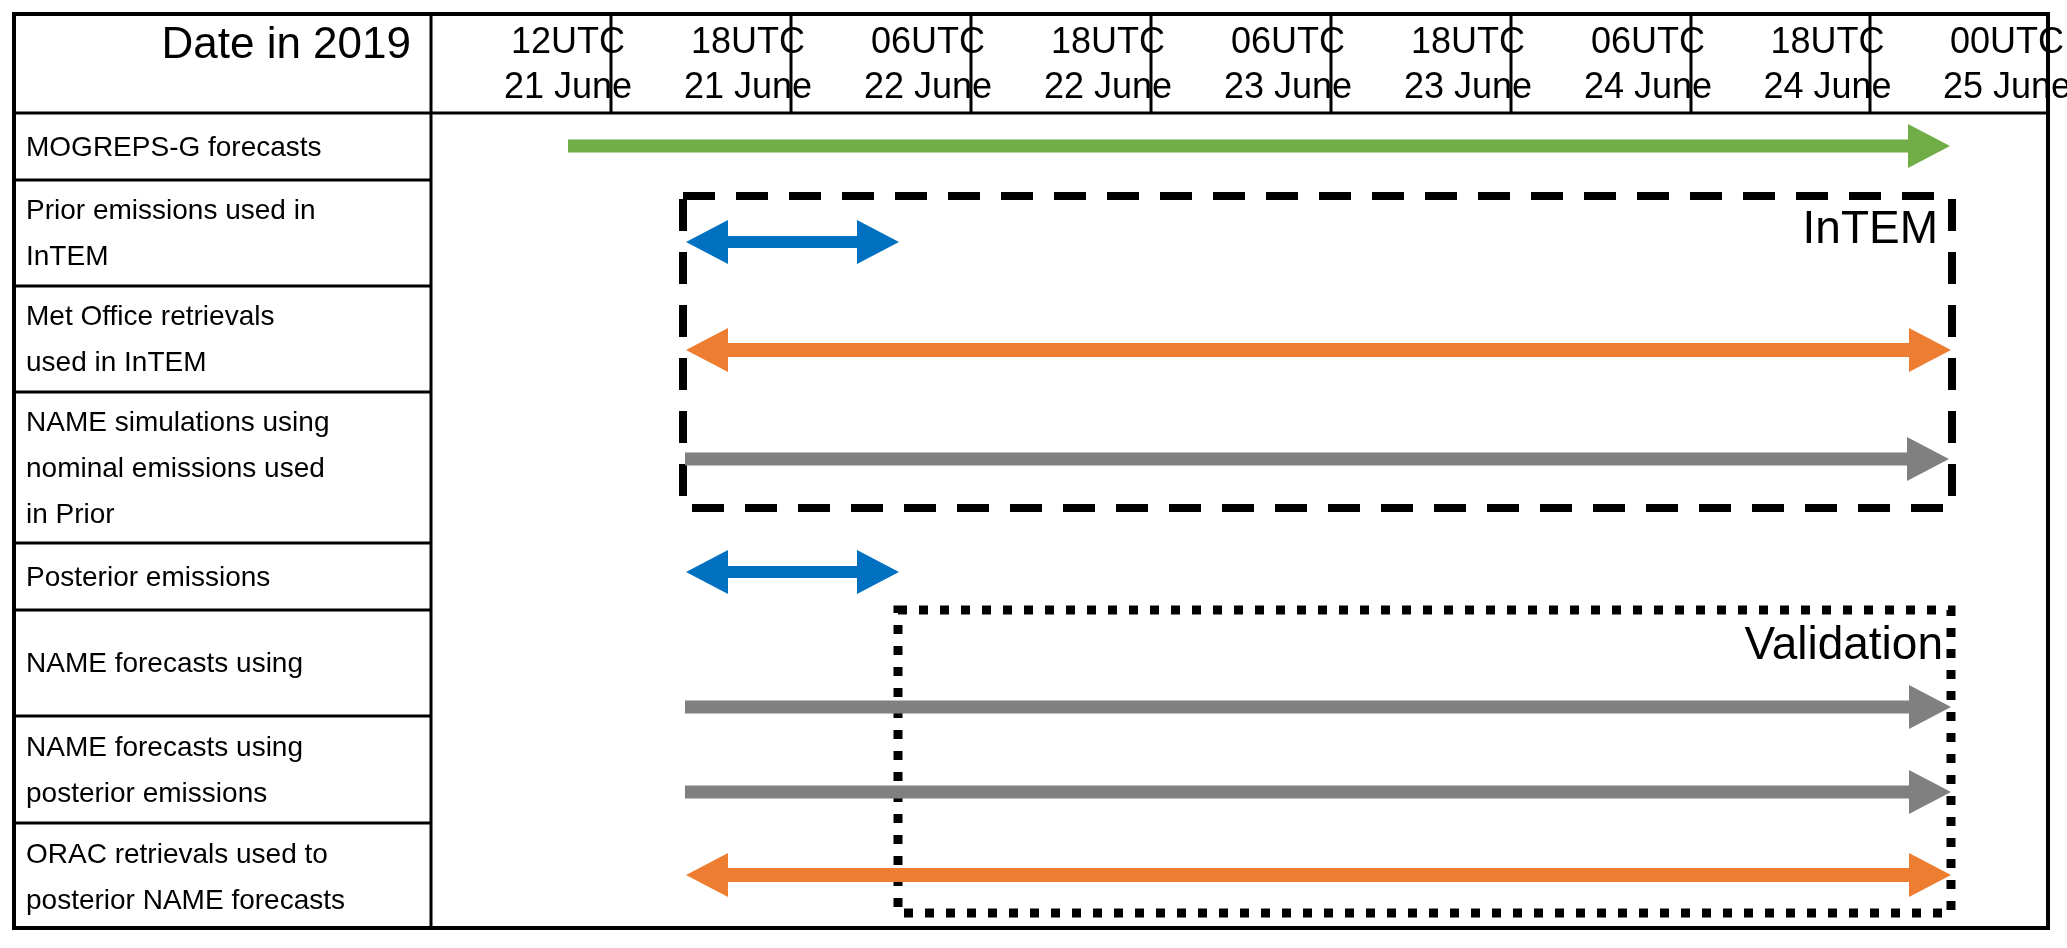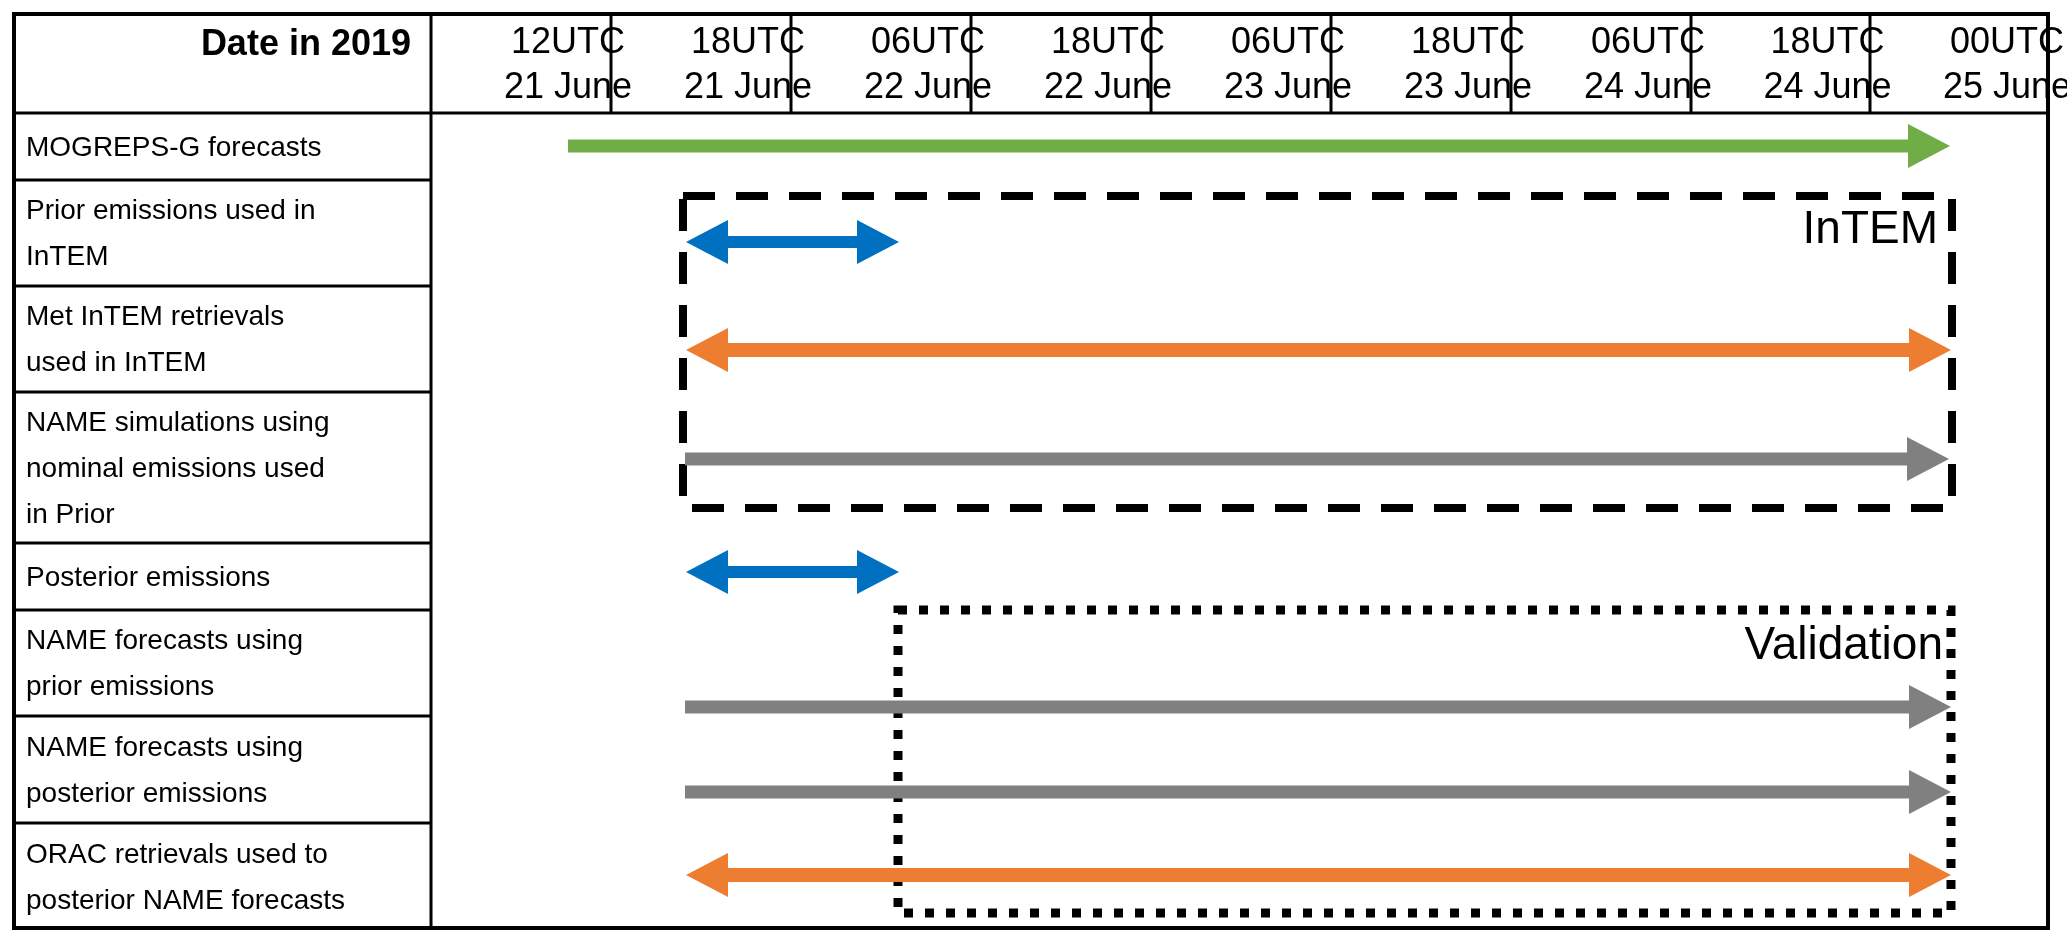--- a/index.html
+++ b/index.html
@@ -14,21 +14,21 @@
   .fig svg{position:absolute;left:0;top:0;}
   .header-cell{
     position:absolute;
     display:flex;flex-direction:column;align-items:center;justify-content:center;
     font-size:36px;line-height:45px;text-align:center;margin-left:47px;
   }
   .date-label{
     position:absolute;left:12px;top:12px;width:419px;height:94px;
     box-sizing:border-box;text-align:right;
     padding:8px 20px 0 0;
-    font-size:36px;line-height:45px;font-weight:bold;
+    font-size:44px;line-height:45px;
   }
   .row-label{
     position:absolute;left:12px;width:419px;
     box-sizing:border-box;
     display:flex;flex-direction:column;justify-content:center;
     padding-left:14px;
     font-size:28px;line-height:46px;
   }
   .box-label{
     position:absolute;
@@ -126,34 +126,33 @@
       <span>25 June</span>
     </div>
     <div class="row-label" style="top: 113px; height: 67px;">
       <span>MOGREPS-G forecasts</span>
     </div>
     <div class="row-label" style="top: 180px; height: 106px;">
       <span>Prior emissions used in</span>
       <span>InTEM</span>
     </div>
     <div class="row-label" style="top: 286px; height: 106px;">
-      <span>Met InTEM retrievals</span>
+      <span>Met Office retrievals</span>
       <span>used in InTEM</span>
     </div>
     <div class="row-label" style="top: 392px; height: 151px;">
       <span>NAME simulations using</span>
       <span>nominal emissions used</span>
       <span>in Prior</span>
     </div>
     <div class="row-label" style="top: 543px; height: 67px;">
       <span>Posterior emissions</span>
     </div>
     <div class="row-label" style="top: 610px; height: 106px;">
       <span>NAME forecasts using</span>
-      <span>prior emissions</span>
     </div>
     <div class="row-label" style="top: 716px; height: 107px;">
       <span>NAME forecasts using</span>
       <span>posterior emissions</span>
     </div>
     <div class="row-label" style="top: 823px; height: 107px;">
       <span>ORAC retrievals used to</span>
       <span>posterior NAME forecasts</span>
     </div>
   </div>

